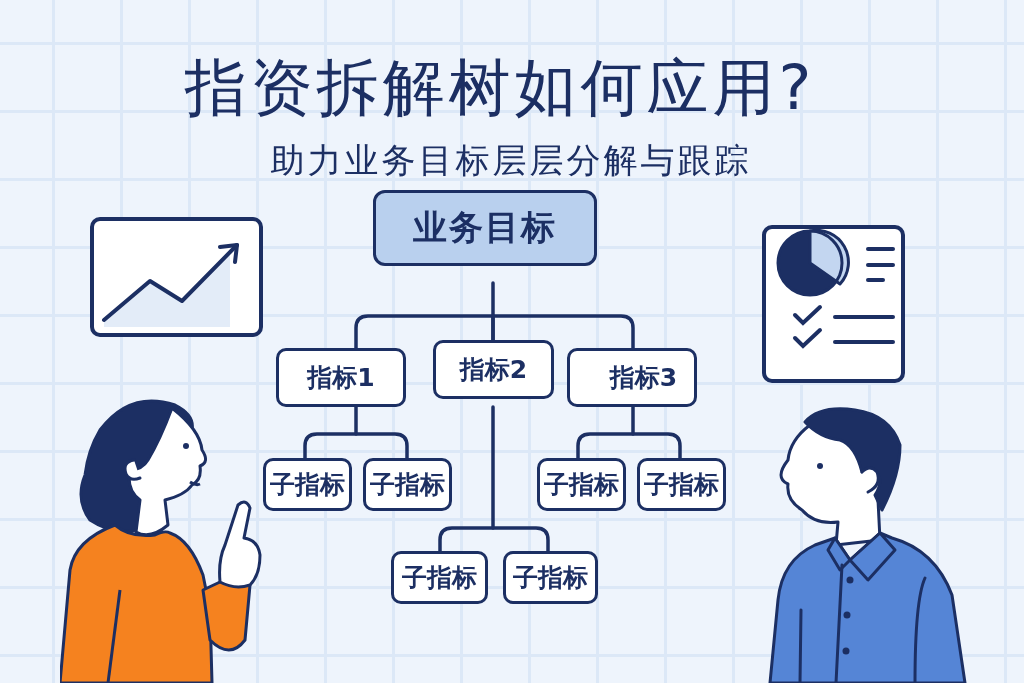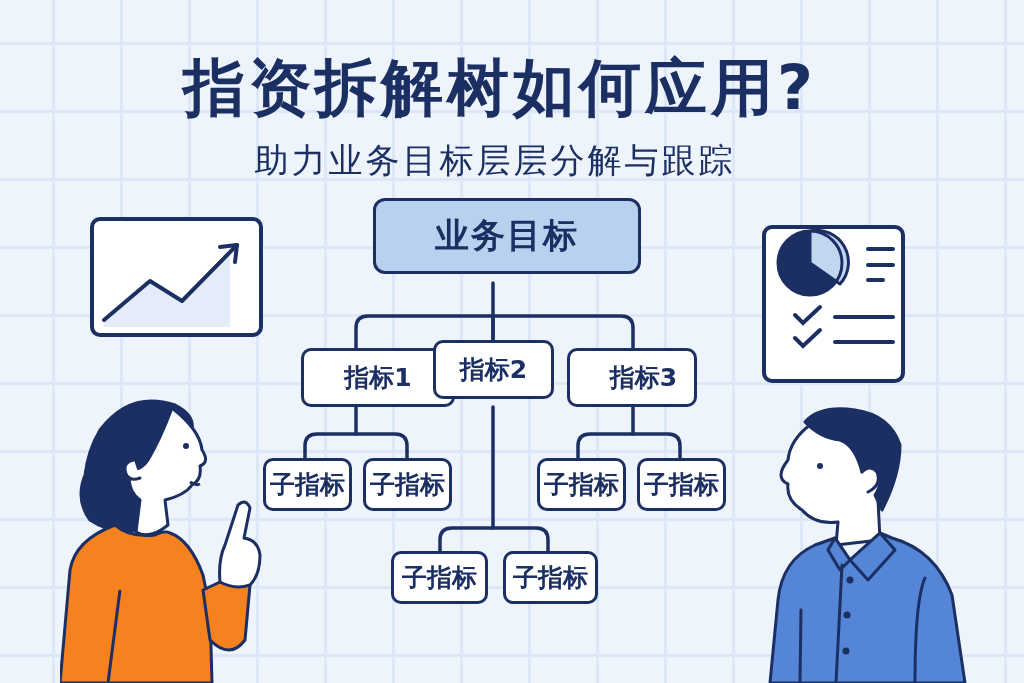--- a/index.html
+++ b/index.html
@@ -9,25 +9,25 @@
     background-image:
       linear-gradient(to right, #dce8f7 3px, transparent 3px),
       linear-gradient(to bottom, #dce8f7 3px, transparent 3px);
     background-size: 68px 68px;
     background-position: 52px 42px;
     font-family: "DejaVu Sans", "Liberation Sans", sans-serif;
     color: #1c2f63;
   }
   .title {
     position: absolute; left: 0; width: 1000px; top: 52px; text-align: center;
-    font-size: 62px; font-weight: bold; letter-spacing: 4px; color: #1c2f63;
+    font-size: 62px; font-weight: normal; letter-spacing: 4px; color: #1c2f63;
     line-height: 72px;
   }
   .subtitle {
-    position: absolute; left: 0; width: 990px; top: 138px; text-align: center;
+    position: absolute; left: 16px; width: 990px; top: 138px; text-align: center;
     font-size: 34px; letter-spacing: 3px; color: #1c2f63; line-height: 44px;
   }
   svg.lines { position: absolute; left: 0; top: 0; }
   .node {
     position: absolute; box-sizing: border-box;
     border: 3px solid #1c2f63; background: #ffffff; border-radius: 10px;
     display: flex; align-items: center; justify-content: center;
     font-weight: bold; color: #1c2f63; cursor: pointer;
   }
   .node.root { background: #b9d0ee; font-size: 34px; letter-spacing: 2px; border-radius: 12px; }
@@ -57,23 +57,23 @@
     <path d="M305 458 L305 446 Q305 434 317 434 L395 434 Q407 434 407 446 L407 458"></path>
 
     <line x1="493" y1="407" x2="493" y2="528"></line>
     <path d="M440 551 L440 540 Q440 528 452 528 L536 528 Q548 528 548 540 L548 551"></path>
 
     <line x1="633" y1="407" x2="633" y2="434"></line>
     <path d="M578 458 L578 446 Q578 434 590 434 L668 434 Q680 434 680 446 L680 458"></path>
   </g>
 </svg>
 
-<div class="node root" style="left:373px;top:198px;width:268px;height:76px;">业务目标</div>
+<div class="node root" style="left:373px;top:190px;width:224px;height:76px;">业务目标</div>
 
-<div class="node l1" style="left:301px;top:348px;width:154px;height:59px;">指标1</div>
+<div class="node l1" style="left:276px;top:348px;width:130px;height:59px;">指标1</div>
 <div class="node l1" style="left:433px;top:340px;width:121px;height:59px;">指标2</div>
 <div class="node l1" style="left:567px;top:348px;width:130px;height:59px;padding-left:23px;">指标3</div>
 
 <div class="node l2" style="left:263px;top:458px;width:89px;height:53px;">子指标</div>
 <div class="node l2" style="left:363px;top:458px;width:89px;height:53px;">子指标</div>
 <div class="node l2" style="left:391px;top:551px;width:97px;height:53px;">子指标</div>
 <div class="node l2" style="left:503px;top:551px;width:95px;height:53px;">子指标</div>
 <div class="node l2" style="left:537px;top:458px;width:89px;height:53px;">子指标</div>
 <div class="node l2" style="left:637px;top:458px;width:89px;height:53px;">子指标</div>
 

